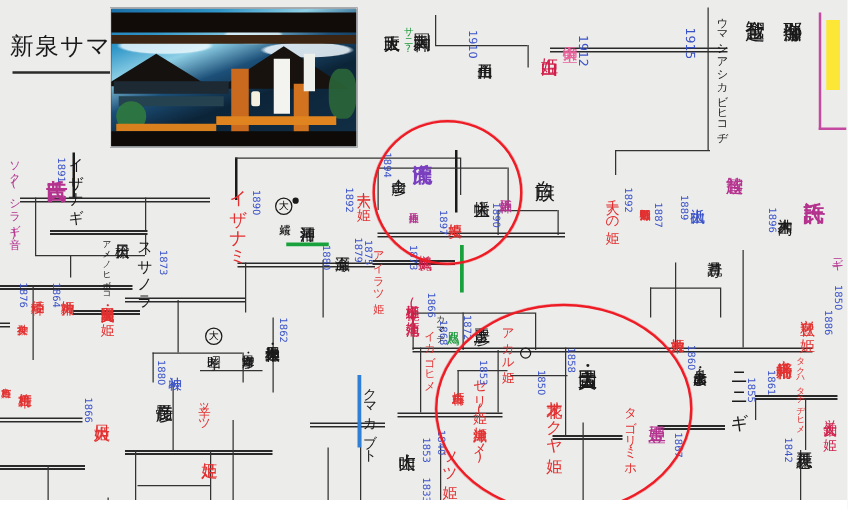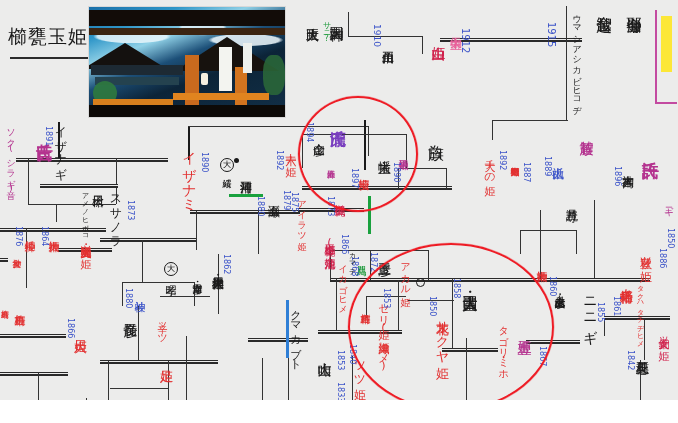--- a/index.html
+++ b/index.html
@@ -81,21 +81,21 @@
   .odot{position:absolute;width:7px;height:7px;border-radius:50%;border:1px solid #1a1a1a;}
 </style>
 </head>
 <body>
 
 <div id="page">
 
   <div id="sheet">
 
     <div id="title-wrap">
-      <div id="title-text">櫛甕玉姫</div>
+      <div id="title-text">新泉サマ</div>
       <div id="title-rule"></div>
     </div>
 
     <div id="photo">
       <div class="sky"></div>
         <div class="clouds"></div>
       <div class="beam"></div>
         <div class="beam2"></div>
       <div class="roofL"></div>
         <div class="roofR"></div>

